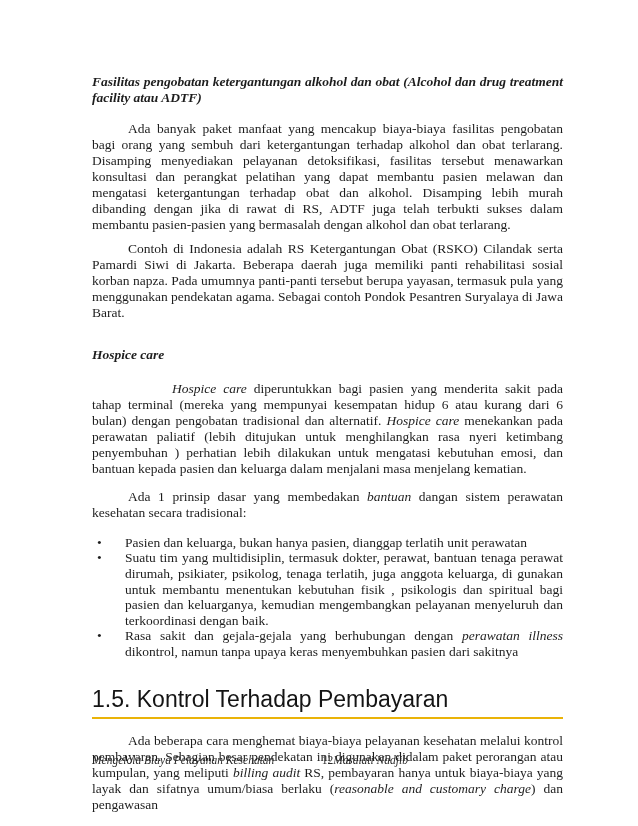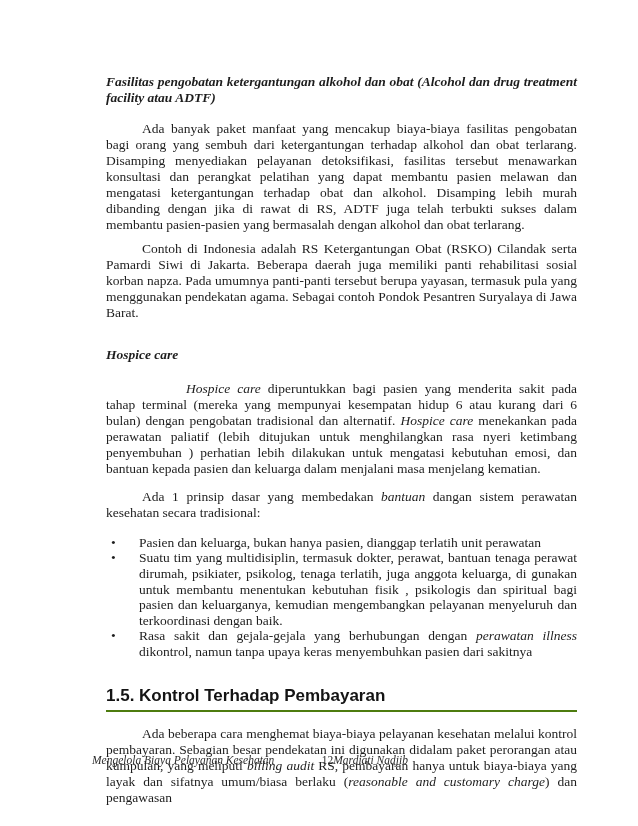--- a/index.html
+++ b/index.html
@@ -11,21 +11,21 @@
     position: relative;
     width: 638px;
     height: 826px;
     background: #ffffff;
     overflow: hidden;
     font-family: "Liberation Serif", serif;
     color: #1d1d1d;
   }
   .content {
     position: absolute;
-    left: 106px;
+    left: 92px;
     top: 74px;
     width: 471px;
   }
   .body-text {
     font-size: 13.5px;
     line-height: 16px;
     text-align: justify;
     margin: 0;
   }
   .indent { text-indent: 36px; }
@@ -63,26 +63,26 @@
     margin: 0;
   }
   ul.hospice-list li .bullet-dot {
     position: absolute;
     left: 5px;
     top: 0;
     font-size: 13.5px;
   }
   .h-section {
     font-family: "Liberation Sans", sans-serif;
-    font-size: 17px;
-    font-weight: bold;
+    font-size: 23px;
+    font-weight: normal;
     color: #141414;
     margin: 0 0 14px 0;
     padding-bottom: 4px;
-    border-bottom: 2px solid #4d7c0f;
+    border-bottom: 2px solid #eab308;
   }
   .footer {
     position: absolute;
     left: 92px;
     right: 75px;
     bottom: 60px;
     display: flex;
     align-items: baseline;
     font-size: 11.5px;
     color: #2a2a2a;

